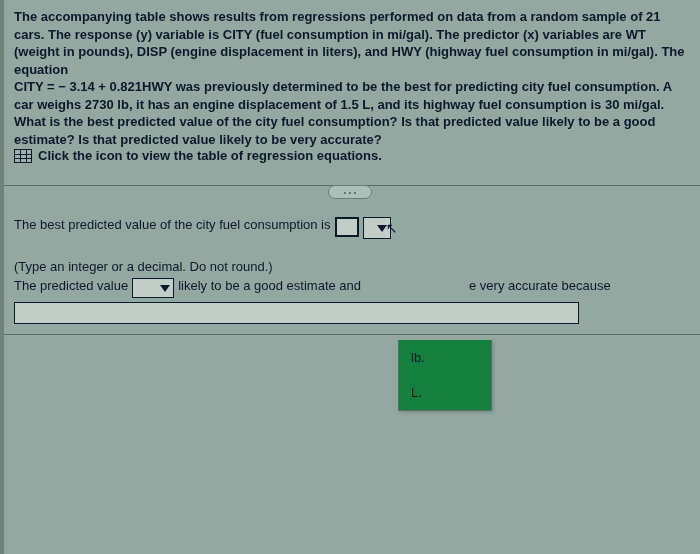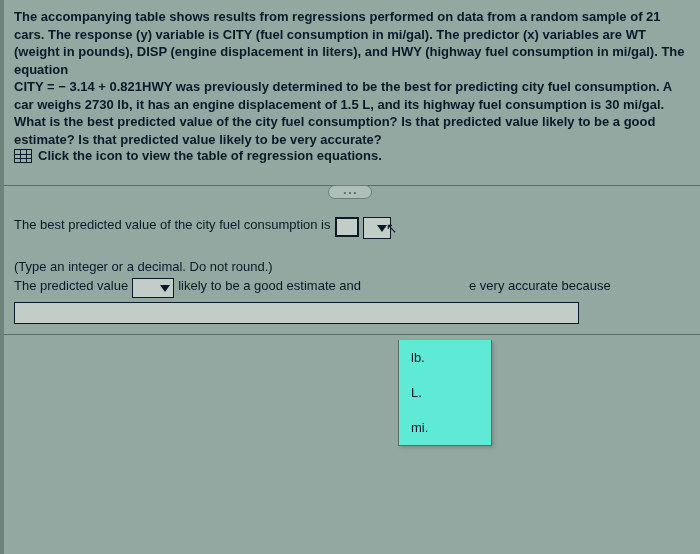--- a/index.html
+++ b/index.html
@@ -133,21 +133,21 @@
     height: 22px;
     border: 1px solid #0a1a2a;
     background: #c3cdc7;
     margin: 4px 0 0 0;
   }
   .dropdown-menu {
     position: absolute;
     top: 340px;
     left: 398px;
     width: 94px;
-    background: #5eead4;
+    background: #15803d;
     border-left: 1px solid #5a6e68;
     border-right: 1px solid #5a6e68;
     border-bottom: 1px solid #5a6e68;
     box-shadow: 2px 2px 3px rgba(0,0,0,0.15);
     z-index: 50;
   }
   .dd-item {
     padding: 10px 12px;
     font-size: 13px;
     color: #0a1a2a;
@@ -211,14 +211,13 @@
     <span class="text-seg">e very accurate because</span>
   </div>
   <div class="explain-input"></div>
 </div>
 
 <hr class="hr" style="margin-top:10px">
 
 <div class="dropdown-menu">
   <div class="dd-item">lb.</div>
   <div class="dd-item">L.</div>
-  <div class="dd-item">mi.</div>
 </div>
 
 </body></html>

